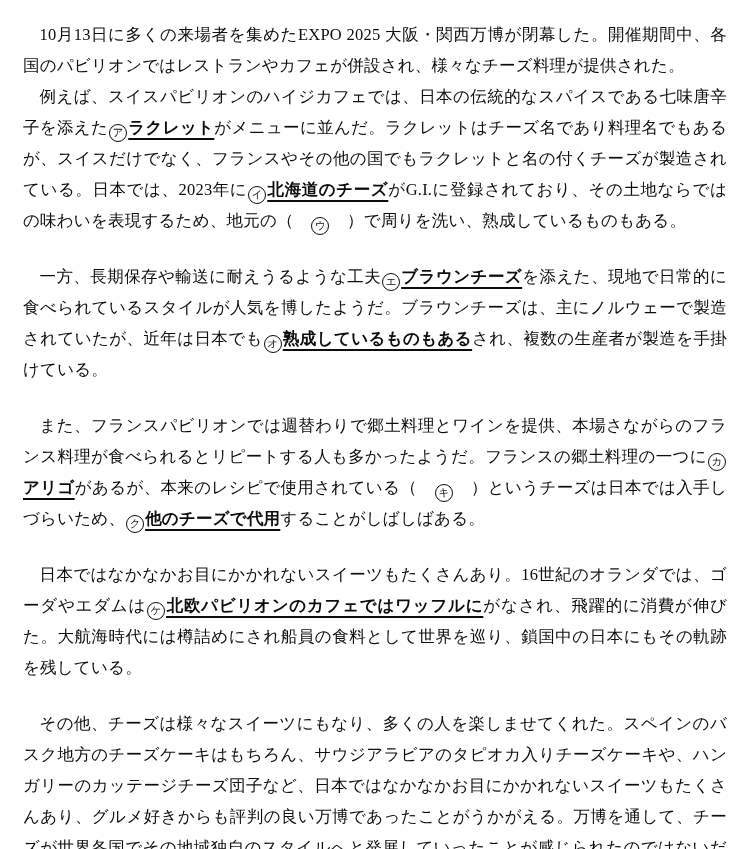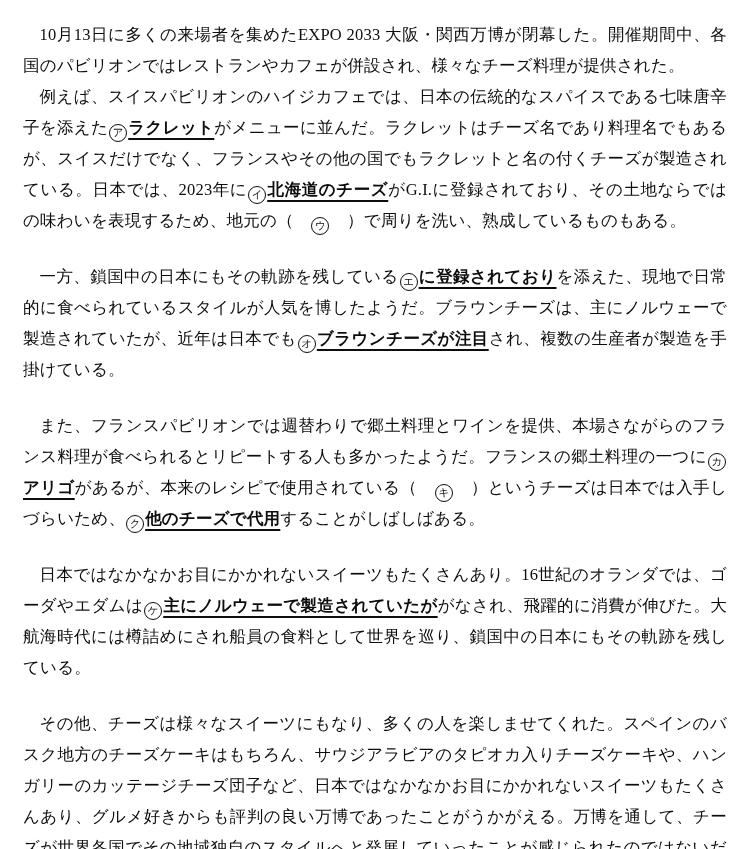--- a/index.html
+++ b/index.html
@@ -57,19 +57,19 @@
     font-family: "Liberation Serif", "DejaVu Serif", serif;
     vertical-align: -3px;
     margin: 0 1px;
     text-indent: 0;
   }
 </style>
 </head>
 <body style="background: rgb(255, 255, 255); color: rgb(13, 13, 13);">
 
 <main class="doc">
-    <p class="para"><span class="body-text">10月13日に多くの来場者を集めたEXPO 2033 大阪・関西万博が閉幕した。開催期間中、各国のパビリオンではレストランやカフェが併設され、様々なチーズ料理が提供された。</span></p>
+    <p class="para"><span class="body-text">10月13日に多くの来場者を集めたEXPO 2025 大阪・関西万博が閉幕した。開催期間中、各国のパビリオンではレストランやカフェが併設され、様々なチーズ料理が提供された。</span></p>
     <p class="para"><span class="body-text">例えば、スイスパビリオンのハイジカフェでは、日本の伝統的なスパイスである七味唐辛子を添えた</span><span class="marker">ア</span><span class="emph">ラクレット</span><span class="body-text">がメニューに並んだ。ラクレットはチーズ名であり料理名でもあるが、スイスだけでなく、フランスやその他の国でもラクレットと名の付くチーズが製造されている。日本では、2023年に</span><span class="marker">イ</span><span class="emph">北海道のチーズ</span><span class="body-text">がG.I.に登録されており、その土地ならではの味わいを表現するため、地元の（　</span><span class="marker">ウ</span><span class="body-text">　）で周りを洗い、熟成しているものもある。</span></p>
-    <p class="para gap"><span class="body-text">一方、鎖国中の日本にもその軌跡を残している</span><span class="marker">エ</span><span class="emph">に登録されており</span><span class="body-text">を添えた、現地で日常的に食べられているスタイルが人気を博したようだ。ブラウンチーズは、主にノルウェーで製造されていたが、近年は日本でも</span><span class="marker">オ</span><span class="emph">ブラウンチーズが注目</span><span class="body-text">され、複数の生産者が製造を手掛けている。</span></p>
+    <p class="para gap"><span class="body-text">一方、長期保存や輸送に耐えうるような工夫</span><span class="marker">エ</span><span class="emph">ブラウンチーズ</span><span class="body-text">を添えた、現地で日常的に食べられているスタイルが人気を博したようだ。ブラウンチーズは、主にノルウェーで製造されていたが、近年は日本でも</span><span class="marker">オ</span><span class="emph">熟成しているものもある</span><span class="body-text">され、複数の生産者が製造を手掛けている。</span></p>
     <p class="para gap"><span class="body-text">また、フランスパビリオンでは週替わりで郷土料理とワインを提供、本場さながらのフランス料理が食べられるとリピートする人も多かったようだ。フランスの郷土料理の一つに</span><span class="marker">カ</span><span class="emph">アリゴ</span><span class="body-text">があるが、本来のレシピで使用されている（　</span><span class="marker">キ</span><span class="body-text">　）というチーズは日本では入手しづらいため、</span><span class="marker">ク</span><span class="emph">他のチーズで代用</span><span class="body-text">することがしばしばある。</span></p>
-    <p class="para gap"><span class="body-text">日本ではなかなかお目にかかれないスイーツもたくさんあり。16世紀のオランダでは、ゴーダやエダムは</span><span class="marker">ケ</span><span class="emph">主にノルウェーで製造されていたが</span><span class="body-text">がなされ、飛躍的に消費が伸びた。大航海時代には樽詰めにされ船員の食料として世界を巡り、鎖国中の日本にもその軌跡を残している。</span></p>
+    <p class="para gap"><span class="body-text">日本ではなかなかお目にかかれないスイーツもたくさんあり。16世紀のオランダでは、ゴーダやエダムは</span><span class="marker">ケ</span><span class="emph">北欧パビリオンのカフェではワッフルに</span><span class="body-text">がなされ、飛躍的に消費が伸びた。大航海時代には樽詰めにされ船員の食料として世界を巡り、鎖国中の日本にもその軌跡を残している。</span></p>
     <p class="para gap"><span class="body-text">その他、チーズは様々なスイーツにもなり、多くの人を楽しませてくれた。スペインのバスク地方のチーズケーキはもちろん、サウジアラビアのタピオカ入りチーズケーキや、ハンガリーのカッテージチーズ団子など、日本ではなかなかお目にかかれないスイーツもたくさんあり、グルメ好きからも評判の良い万博であったことがうかがえる。万博を通して、チーズが世界各国でその地域独自のスタイルへと発展していったことが感じられたのではないだろうか。</span></p>
   </main>
 
 </body></html>

